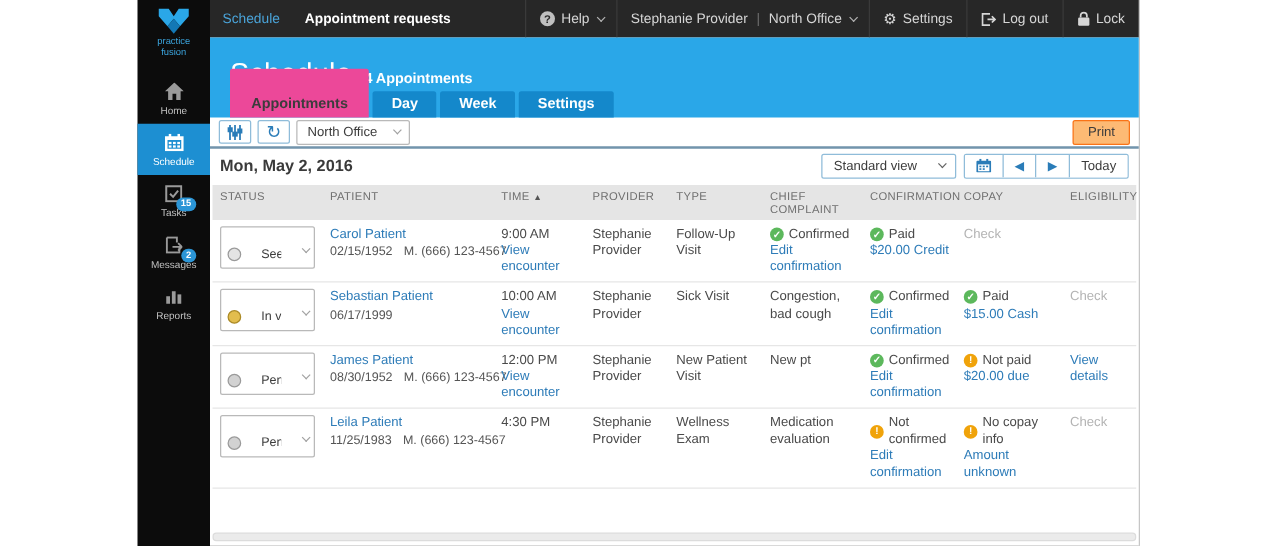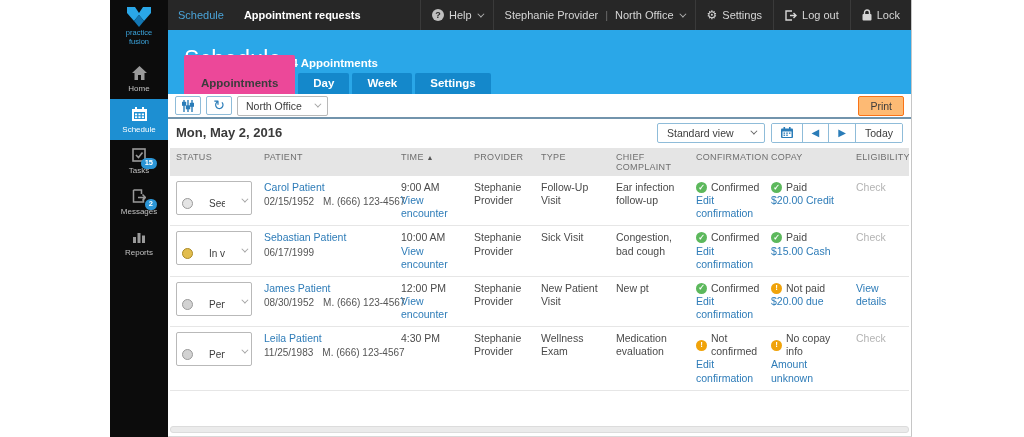--- a/index.html
+++ b/index.html
@@ -326,21 +326,20 @@
           <div class="cell">
             <span class="link">Carol Patient</span>
             <div class="sub"><span>02/15/1952</span><span class="ph">M. (666) 123-4567</span></div>
           </div>
           <div class="cell">
             <div>9:00 AM</div>
             <span class="link">View encounter</span>
           </div>
           <div class="cell">Stephanie Provider</div>
           <div class="cell">Follow-Up Visit</div>
-          <div class="cell">Ear infection follow-up</div>
           <div class="cell">
             <div class="stat">
                 <span class="ci ic-check"></span>
                 <span>Confirmed</span>
               </div>
             <span class="link">Edit confirmation</span>
           </div>
           <div class="cell">
             <div class="stat">
                 <span class="ci ic-check"></span>

